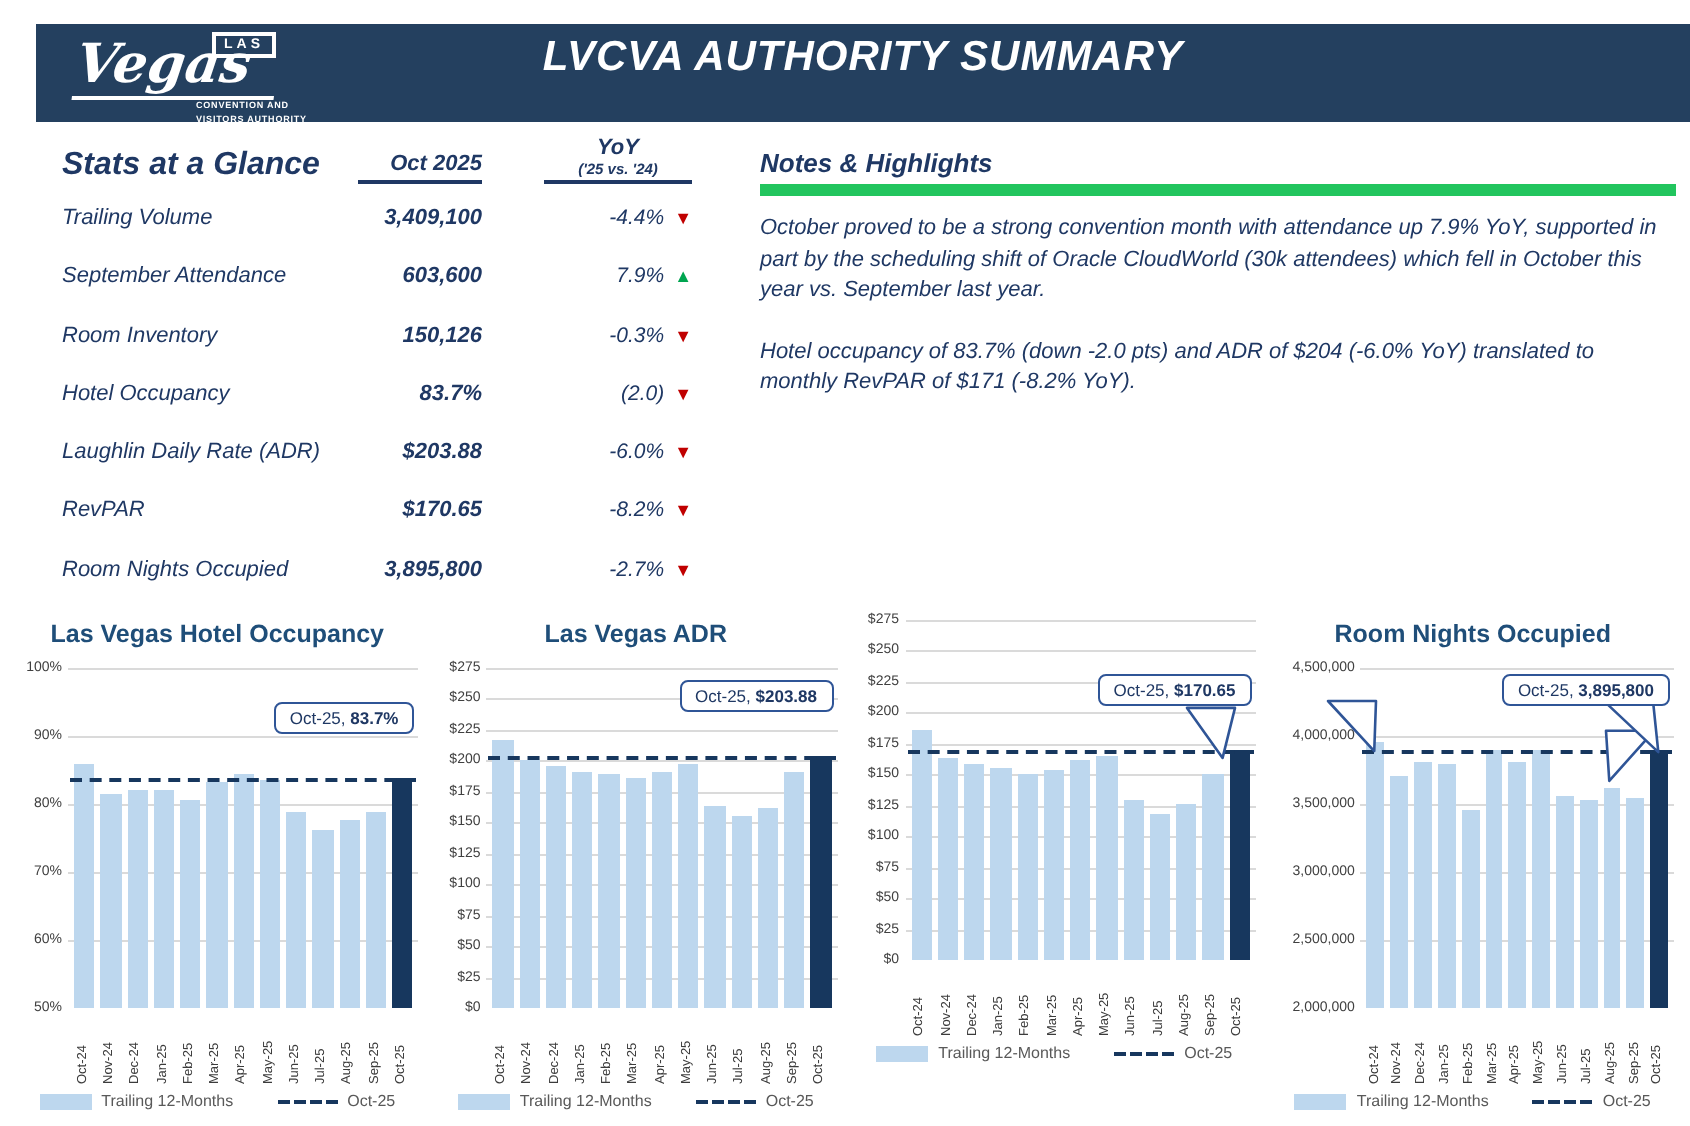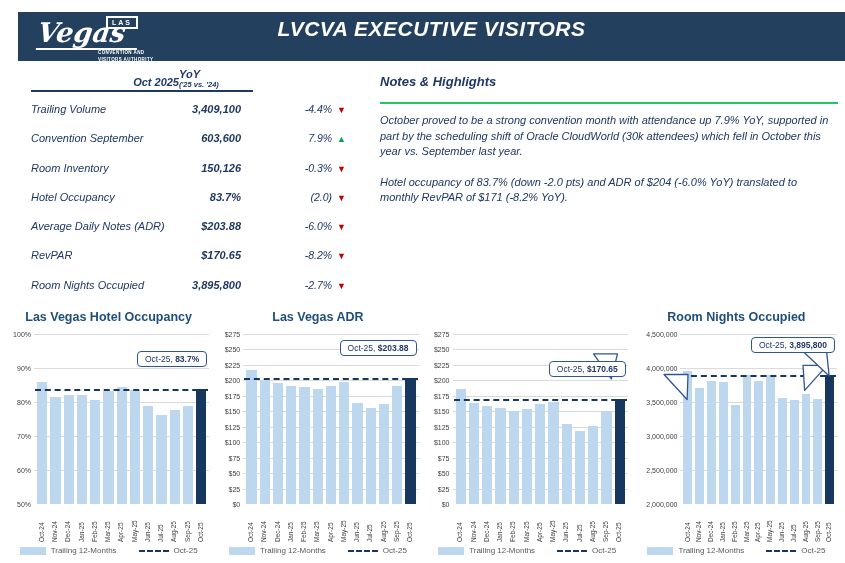--- a/index.html
+++ b/index.html
@@ -19,38 +19,38 @@
   .page-title { font-size:21px; font-weight:bold; letter-spacing:.5px; }
   .page-subtitle { font-size:9.5px; font-weight:bold; margin-top:3px; }
   .date-box { position:absolute; right:2px; top:3px; width:153px; height:46px; background:#BDD7EE; border:2px solid #17375E;
     display:flex; align-items:center; justify-content:center; font-size:15px; font-weight:bold; font-style:italic; color:#17375E; }
 
   
   .stats { position:absolute; left:31px; top:68px; width:315px; font-style:italic; color:#1F3864; }
   .stats-header { display:grid; grid-template-columns:148px 62px 105px; align-items:end; }
   .stats-title { font-size:16px; font-weight:bold; white-space:nowrap; }
   .col-oct { font-size:11px; font-weight:bold; text-align:right; border-bottom:2px solid #1F3864; padding-bottom:2px; }
-  .col-yoy { width:74px; margin-left:auto; text-align:left; border-bottom:2px solid #1F3864; padding-bottom:1px; font-weight:bold; }
+  .col-yoy { width:74px; margin-left:auto; text-align:center; border-bottom:2px solid #1F3864; padding-bottom:1px; font-weight:bold; }
   .col-yoy-main { font-size:11px; }
   .col-yoy-sub { font-size:7.5px; }
   #stats-rows { margin-top:5px; }
   .stat-row { display:grid; grid-template-columns:148px 62px 105px; height:29.3px; align-items:start; font-size:11px; padding-top:6px; }
   .stat-value { font-weight:bold; text-align:right; }
   .stat-yoy { text-align:right; font-size:10.5px; white-space:nowrap; }
   .arrow { font-style:normal; font-size:9px; margin-left:5px; }
   .arrow.down { color:#C00000; }
   .arrow.up { color:#00A550; }
 
   
   .notes { position:absolute; left:380px; top:74px; width:458px; color:#1F3864; font-style:italic; }
-  .notes-title { font-size:13px; font-weight:bold; border-bottom:2px solid #22c55e; padding-bottom:13px; }
+  .notes-title { font-size:13px; font-weight:bold; border-bottom:6px solid #22c55e; padding-bottom:3px; }
   .notes p { font-size:11px; line-height:1.42; margin:9px 0 15px; }
 
   
-  .charts { position:absolute; left:8px; right:8px; top:310px; display:flex; gap:8px;align-items:flex-end; }
+  .charts { position:absolute; left:8px; right:8px; top:310px; display:flex; gap:8px; }
   .chart { flex:1; min-width:0; }
   .chart-title { text-align:center; color:#1F4E79; font-weight:bold; font-size:12.5px; height:24px; white-space:nowrap; }
   .plot-row { display:flex; }
   .yaxis { position:relative; height:170px; flex:0 0 auto; }
   .ylab { position:absolute; right:3px; font-size:7px; color:#404040; transform:translateY(-50%); white-space:nowrap; }
   .plot { position:relative; flex:1; height:170px; min-width:0; }
   .grid { position:absolute; left:0; right:0; height:1px; background:#DADADA; }
   .bars { position:absolute; left:0; right:0; top:0; bottom:0; display:flex; align-items:flex-end; gap:3px; padding:0 3px; }
   .bar { flex:1; background:#BDD7EE; }
   .bar.last { background:#17375E; }
@@ -69,55 +69,56 @@
 </head>
 <body>
 
 <div class="band">
   <div class="logo">
     <div class="logo-las">LAS</div>
     <div class="logo-script">Vegas</div>
     <div class="logo-sub">CONVENTION AND VISITORS AUTHORITY</div>
   </div>
   <div class="title-block">
-    <div class="page-title">LVCVA EXECUTIVE VISITORS</div>
+    <div class="page-title">LVCVA AUTHORITY SUMMARY</div>
   </div>
 </div>
 
 <div class="stats">
   <div class="stats-header">
+    <div class="stats-title">Stats at a Glance</div>
     <div class="col-oct">Oct 2025</div>
     <div class="col-yoy">
       <div class="col-yoy-main">YoY</div>
       <div class="col-yoy-sub">('25 vs. '24)</div>
     </div>
   </div>
   <div id="stats-rows">
       <div class="stat-row">
         <div class="stat-label">Trailing Volume</div>
         <div class="stat-value">3,409,100</div>
         <div class="stat-yoy">-4.4%<span class="arrow down">▼</span></div>
       </div>
       <div class="stat-row">
-        <div class="stat-label">Convention September</div>
+        <div class="stat-label">September Attendance</div>
         <div class="stat-value">603,600</div>
         <div class="stat-yoy">7.9%<span class="arrow up">▲</span></div>
       </div>
       <div class="stat-row">
         <div class="stat-label">Room Inventory</div>
         <div class="stat-value">150,126</div>
         <div class="stat-yoy">-0.3%<span class="arrow down">▼</span></div>
       </div>
       <div class="stat-row">
         <div class="stat-label">Hotel Occupancy</div>
         <div class="stat-value">83.7%</div>
         <div class="stat-yoy">(2.0)<span class="arrow down">▼</span></div>
       </div>
       <div class="stat-row">
-        <div class="stat-label">Average Daily Notes (ADR)</div>
+        <div class="stat-label">Laughlin Daily Rate (ADR)</div>
         <div class="stat-value">$203.88</div>
         <div class="stat-yoy">-6.0%<span class="arrow down">▼</span></div>
       </div>
       <div class="stat-row">
         <div class="stat-label">RevPAR</div>
         <div class="stat-value">$170.65</div>
         <div class="stat-yoy">-8.2%<span class="arrow down">▼</span></div>
       </div>
       <div class="stat-row">
         <div class="stat-label">Room Nights Occupied</div>

